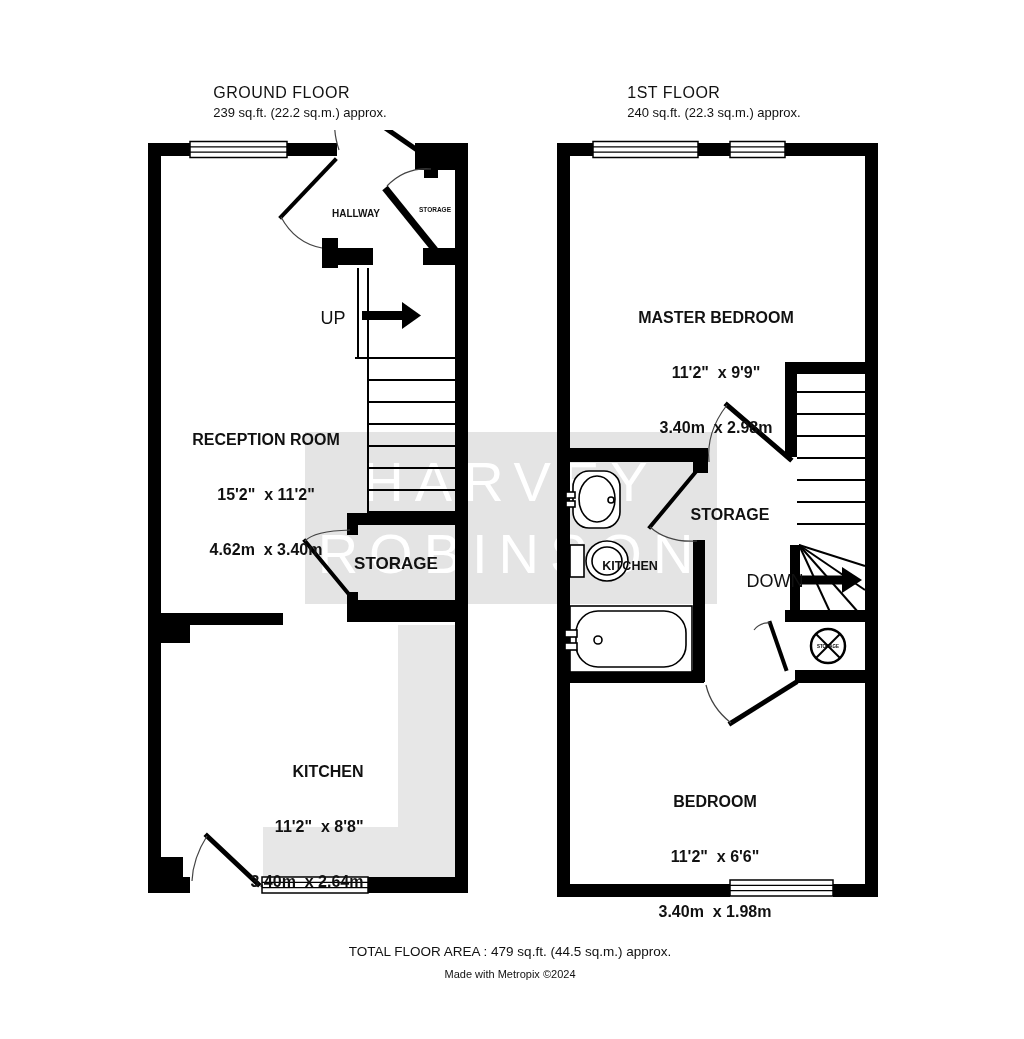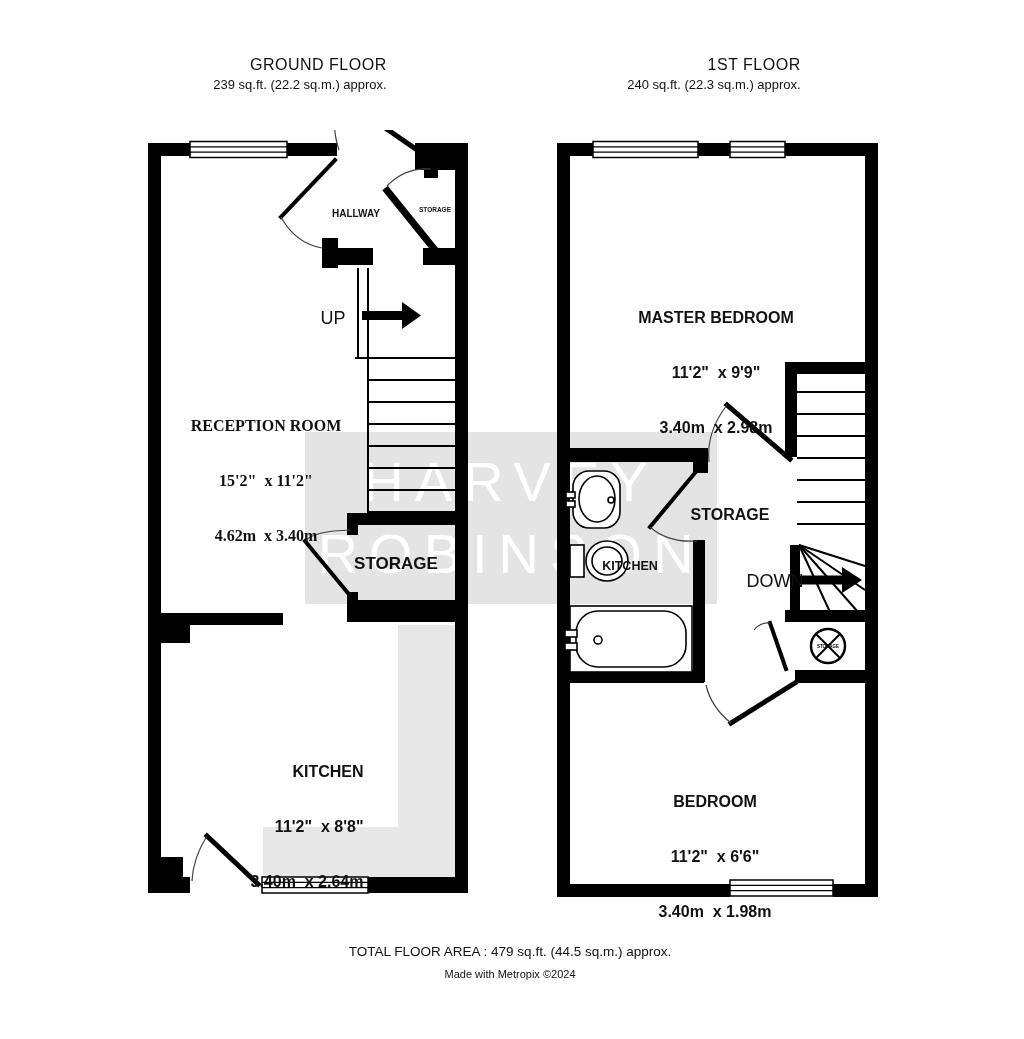--- a/index.html
+++ b/index.html
@@ -1,20 +1,20 @@
 <!DOCTYPE html>
 <html><head>
 <meta charset="utf-8">
 <style>
   html,body{margin:0;padding:0;background:#fff;}
   .canvas{
     position:relative;width:1024px;height:1039px;background:#ffffff;overflow:hidden;
     font-family:"Liberation Sans",sans-serif;color:#111;
   }
-  .floor-title{position:absolute;text-align:right;transform:translateX(-50%);white-space:nowrap;}
+  .floor-title{position:absolute;text-align:left;transform:translateX(-50%);white-space:nowrap;margin-top:28px;}
   .floor-title .t1{font-size:16px;letter-spacing:.5px;}
   .floor-title .t2{font-size:13px;margin-top:3px;}
   .watermark{
     position:absolute;left:305px;top:432px;width:412px;height:172px;
     background:#e4e4e4;z-index:1;display:flex;flex-direction:column;
     align-items:center;justify-content:center;
   }
   .watermark .wm{
     color:#ffffff;font-weight:300;font-size:56px;line-height:72px;
     letter-spacing:11px;white-space:nowrap;
@@ -226,21 +226,21 @@
       <circle cx="828" cy="646" r="17" fill="#fff" stroke="#000" stroke-width="2.5"></circle>
       <line x1="816" y1="634" x2="840" y2="658" stroke="#000" stroke-width="2"></line>
       <line x1="840" y1="634" x2="816" y2="658" stroke="#000" stroke-width="2"></line>
       <text x="828" y="648" font-size="4.5" font-weight="bold" text-anchor="middle">STORAGE</text>
     </g>
   </svg>
 
   <div class="small-label" style="left:356px;top:196px;font-size:10px;margin-top:12px;">HALLWAY</div>
   <div class="small-label" style="left:435px;top:206px;font-size:6.5px;">STORAGE</div>
   <div class="dir-label" style="left:333px;top:308px;">UP</div>
-  <div class="room-label" style="left:266px;top:380px;font-family:Liberation Serif, serif;">
+  <div class="room-label" style="left:266px;top:394px;">
     <div class="rname">RECEPTION ROOM</div>
     <div class="rdim">15'2"  x 11'2"</div>
     <div class="rdim">4.62m  x 3.40m</div>
   </div>
   <div class="small-label" style="left:396px;top:554px;font-size:17px;">STORAGE</div>
   <div class="room-label" style="left:307px;top:726px;text-align:right;">
     <div class="rname">KITCHEN</div>
     <div class="rdim">11'2"  x 8'8"</div>
     <div class="rdim">3.40m  x 2.64m</div>
   </div>

